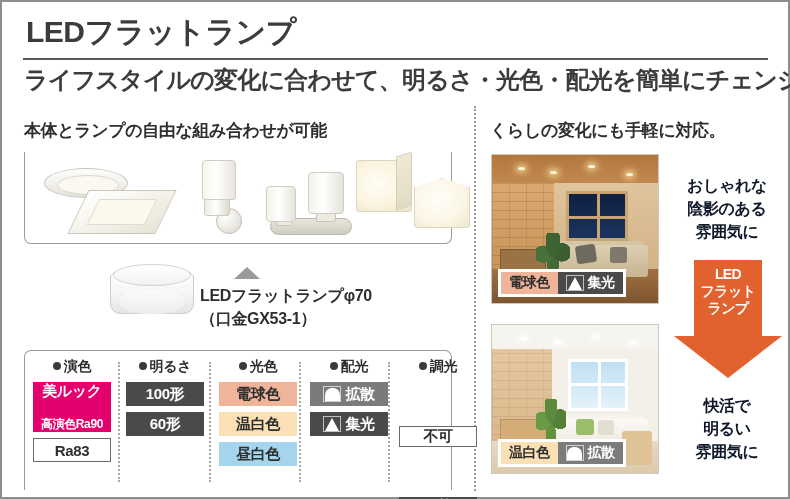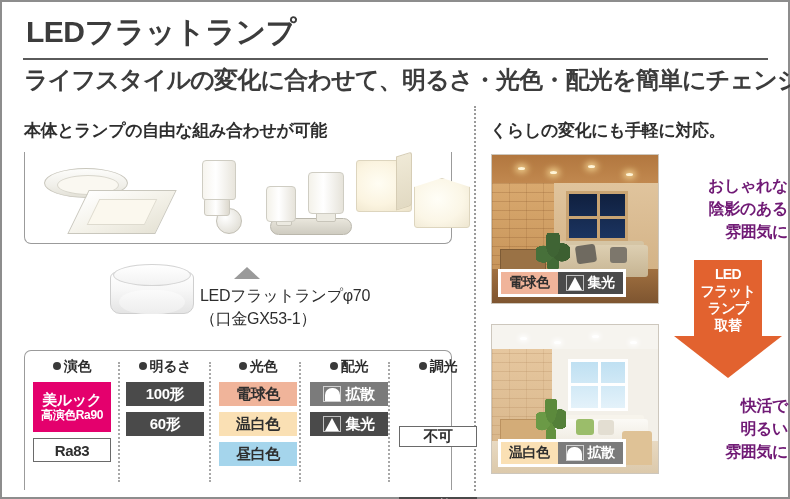--- a/index.html
+++ b/index.html
@@ -169,21 +169,21 @@
     border-radius:50%/60%;
   }
   .tri-up {
     position:absolute; left:232px; top:265px;
     width:0; height:0;
     border-left:13px solid transparent; border-right:13px solid transparent;
     border-bottom:12px solid #9a9a9a;
   }
   .lamp-cap {
     position:absolute; left:198px; top:282px;
-    font-size:16px; font-weight:normal; color:#2e2e2e; line-height:1.45;
+    font-size:16px; font-weight:bold; color:#2e2e2e; line-height:1.45;
     letter-spacing:-0.3px;
   }
 
   
   .spec { position:absolute; left:28px; top:356px; width:424px; height:128px; }
   .spec-col {
     position:absolute; top:0; width:84px; height:128px;
     display:flex; flex-direction:column; align-items:center;
   }
   .spec-col.c0 { left:0; }
@@ -208,21 +208,21 @@
     display:inline-block; width:8px; height:8px; border-radius:50%;
     background:#3a3a3a; margin-right:3px; vertical-align:1px;
   }
   .chip {
     width:78px; height:24px; margin-bottom:6px;
     display:flex; align-items:center; justify-content:center;
     font-size:15px; font-weight:bold; letter-spacing:-0.4px;
     white-space:nowrap;
   }
   .chip.big {
-    height:50px; flex-direction:column; justify-content:center; line-height:1.15;
+    height:50px; flex-direction:column; justify-content:space-between; line-height:1.15;
   }
   .chip.big .l1 { font-size:15px; }
   .chip.big .l2 { font-size:12px; }
   .chip.dark   { background:#4a4a4a; color:#ffffff; }
   .chip.mid    { background:#7b7b7b; color:#ffffff; }
   .chip.outline{ background:#ffffff; color:#2e2e2e; border:1.5px solid #6a6a6a; }
   .chip.pink   { background:#e4006d; color:#ffffff; }
   .chip.ic { gap:4px; }
 
   
@@ -372,22 +372,22 @@
     height:22px; padding:0 8px; display:flex; align-items:center; justify-content:center; gap:4px;
     font-size:14px; font-weight:bold; letter-spacing:-0.5px; white-space:nowrap;
   }
   .badge.peach { background:#f0b49a; color:#2e2e2e; }
   .badge.cream { background:#fae0b4; color:#2e2e2e; }
   .badge.dark  { background:#4a4a4a; color:#ffffff; }
   .badge.mid   { background:#7b7b7b; color:#ffffff; }
 
   
   .r-text {
-    position:absolute; width:122px; text-align:right;
-    font-size:16px; font-weight:bold; color:#701a75; line-height:1.45;
+    position:absolute; width:122px; text-align:center;
+    font-size:16px; font-weight:bold; color:#0f172a; line-height:1.45;
     letter-spacing:-0.4px;
   }
   .r-text.top { left:664px; top:172px; }
   .r-text.bot { left:664px; top:392px; }
 
   
   .arrow {
     position:absolute; left:672px; top:258px; width:108px; height:118px;
   }
   .arrow .shaft {
@@ -580,21 +580,20 @@
     <div>雰囲気に</div>
   </div>
 
   <div class="arrow">
     <div class="shaft"></div>
     <div class="head"></div>
     <div class="txt">
       <div>LED</div>
       <div>フラット</div>
       <div>ランプ</div>
-      <div>取替</div>
     </div>
   </div>
 
   <div class="r-text bot">
     <div>快活で</div>
     <div>明るい</div>
     <div>雰囲気に</div>
   </div>
 
 </div>

